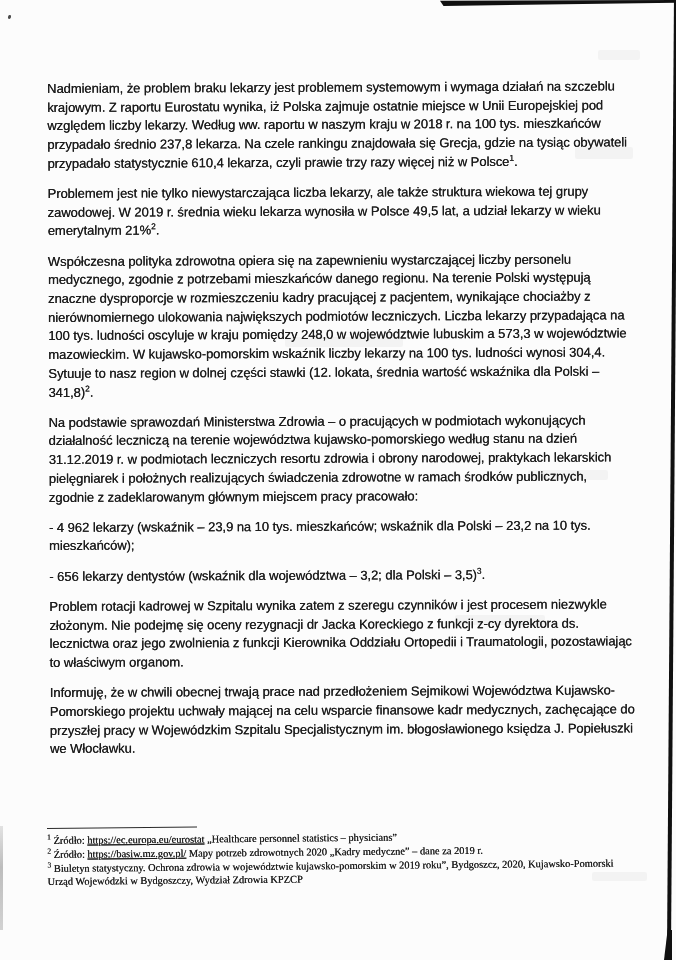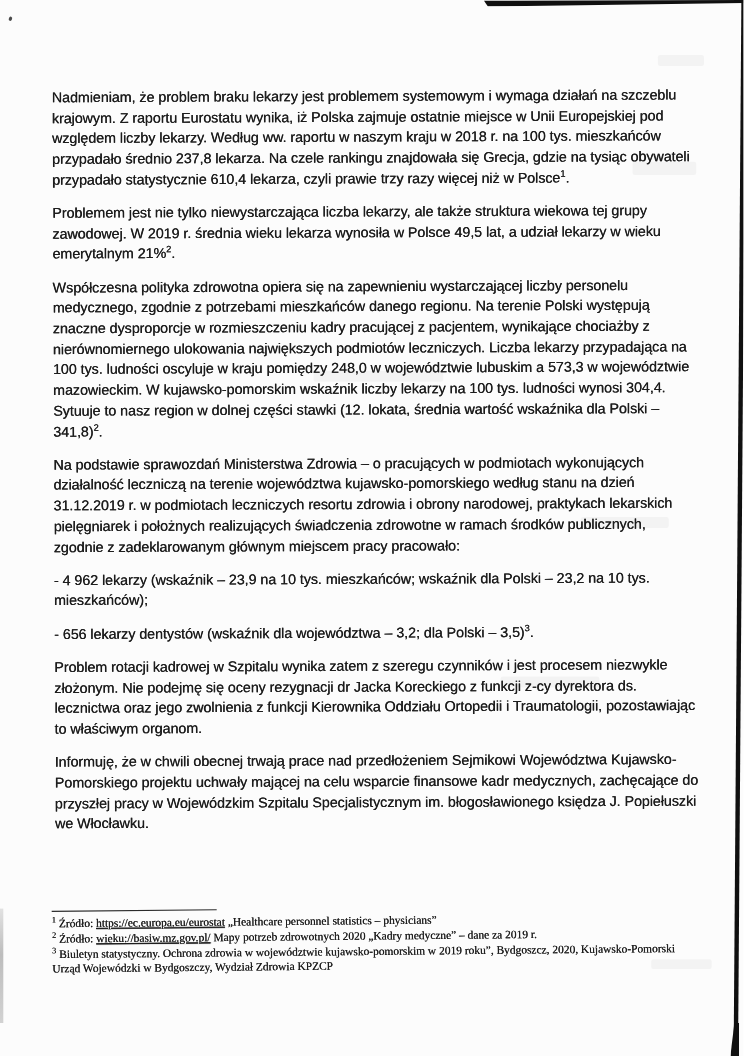--- a/index.html
+++ b/index.html
@@ -130,21 +130,21 @@
       <p class="para"><span>- 4 962 lekarzy (wskaźnik – 23,9 na 10 tys. mieszkańców; wskaźnik dla Polski – 23,2 na 10 tys. mieszkańców);</span></p>
       <p class="para"><span>- 656 lekarzy dentystów (wskaźnik dla województwa – 3,2; dla Polski – 3,5)</span><sup>3</sup><span>.</span></p>
       <p class="para"><span>Problem rotacji kadrowej w Szpitalu wynika zatem z szeregu czynników i jest procesem niezwykle złożonym. Nie podejmę się oceny rezygnacji dr Jacka Koreckiego z funkcji z-cy dyrektora ds. lecznictwa oraz jego zwolnienia z funkcji Kierownika Oddziału Ortopedii i Traumatologii, pozostawiając to właściwym organom.</span></p>
       <p class="para"><span>Informuję, że w chwili obecnej trwają prace nad przedłożeniem Sejmikowi Województwa Kujawsko-Pomorskiego projektu uchwały mającej na celu wsparcie finansowe kadr medycznych, zachęcające do przyszłej pracy w Wojewódzkim Szpitalu Specjalistycznym im. błogosławionego księdza J. Popiełuszki we Włocławku.</span></p>
     </div>
 
   <div class="footnotes">
     <div class="fn-rule"></div>
     <div class="fn-list">
         <p class="footnote"><sup>1</sup> <span>Źródło: </span><a href="#" class="fn-link">https://ec.europa.eu/eurostat</a><span> „Healthcare personnel statistics – physicians”</span></p>
-        <p class="footnote"><sup>2</sup> <span>Źródło: </span><a href="#" class="fn-link">wieku://basiw.mz.gov.pl/</a><span> Mapy potrzeb zdrowotnych 2020 „Kadry medyczne” – dane za 2019 r.</span></p>
+        <p class="footnote"><sup>2</sup> <span>Źródło: </span><a href="#" class="fn-link">https://basiw.mz.gov.pl/</a><span> Mapy potrzeb zdrowotnych 2020 „Kadry medyczne” – dane za 2019 r.</span></p>
         <p class="footnote"><sup>3</sup> <span>Biuletyn statystyczny. Ochrona zdrowia w województwie kujawsko-pomorskim w 2019 roku”, Bydgoszcz, 2020, Kujawsko-Pomorski Urząd Wojewódzki w Bydgoszczy, Wydział Zdrowia KPZCP</span></p>
       </div>
   </div>
 
   <div class="edge-top"></div>
   <div class="edge-right"></div>
   <div class="edge-right-foot"></div>
   <div class="edge-left-bottom"></div>
   <div class="speck"></div>
 

